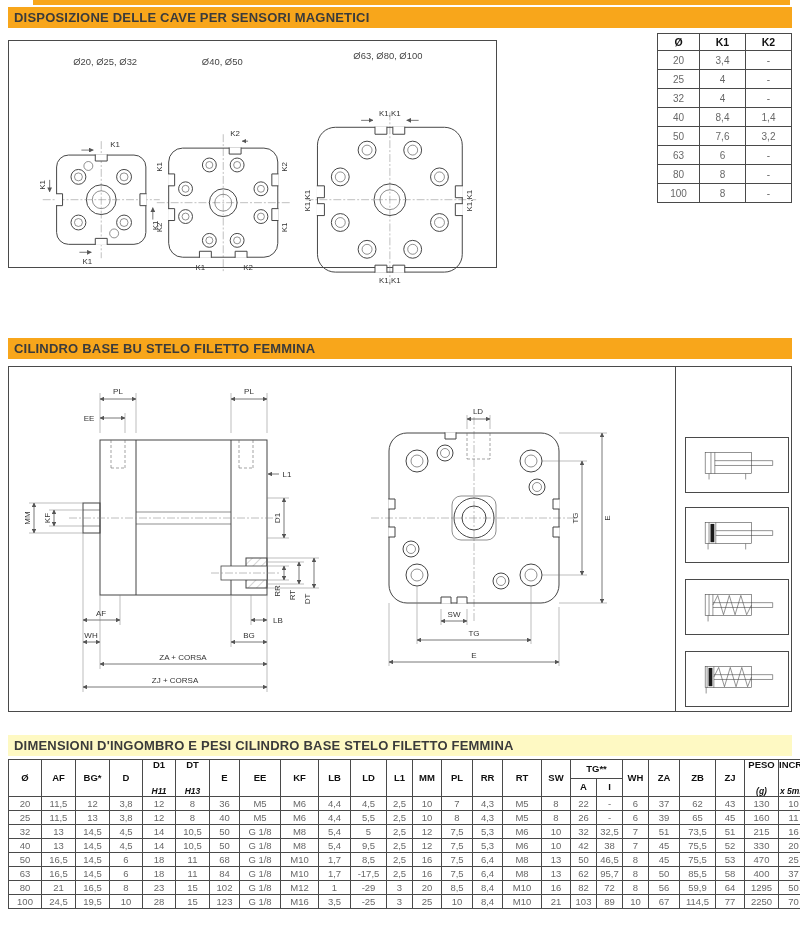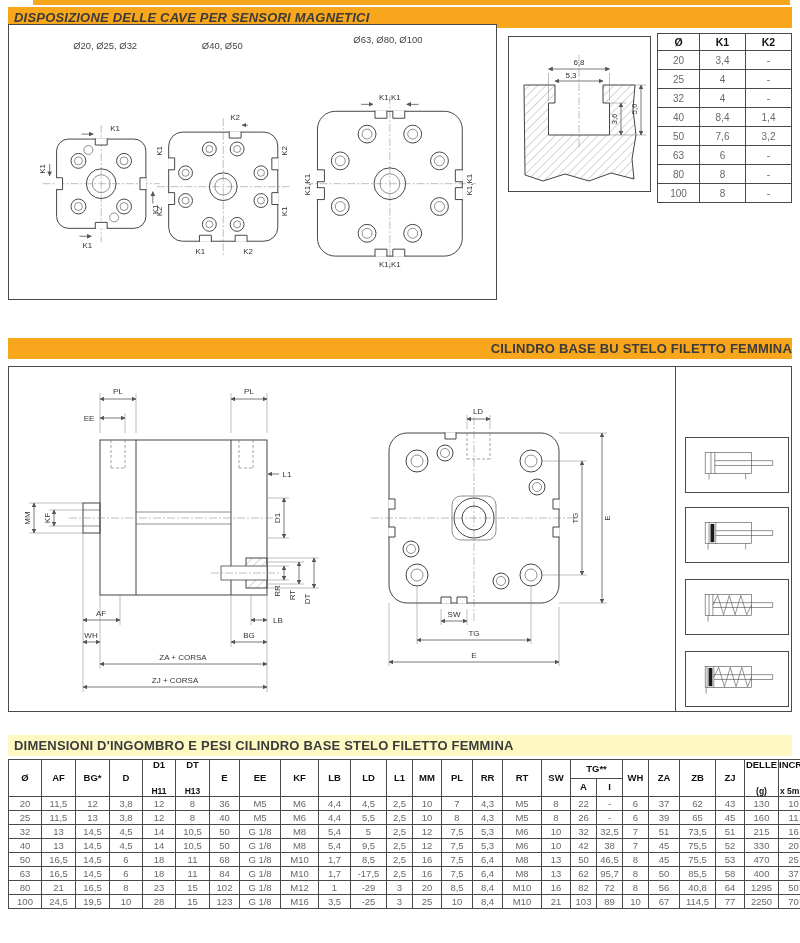--- a/index.html
+++ b/index.html
@@ -13,21 +13,21 @@
   table{border-collapse:collapse;table-layout:fixed;}
   th,td{border:1px solid #4a4a4a;text-align:center;padding:0;overflow:hidden;white-space:nowrap;}
   
   .k-table{position:absolute;left:657px;top:33px;width:134px;}
   .k-table th{height:16px;font-size:10.5px;color:#111;}
   .k-table td{height:18px;font-size:10px;color:#686868;}
   
   .dim-table{position:absolute;left:8px;top:759px;width:784px;}
   .dim-table th{font-size:9.5px;color:#111;height:14px;line-height:10px;}
   .dim-table td{height:13px;font-size:9.5px;color:#686868;}
-  .sub{display:block;font-size:8.5px;margin-top:16px;}
+  .sub{display:block;font-style:italic;font-size:8.5px;margin-top:16px;}
   .notes{position:absolute;left:10px;top:894px;font-size:10px;color:#333;line-height:13px;}
   .notes .ind{padding-left:17px;}
   
   svg text{font-family:"Liberation Sans",sans-serif;text-anchor:middle;fill:#333;}
   .cap{font-size:9.5px;fill:#444;}
   .dim{font-size:8px;}
   .dl{stroke:#454545;stroke-width:1;fill:none;}
   .dt{stroke:#454545;stroke-width:.6;fill:none;}
   .cl{stroke:#8a8a8a;stroke-width:.55;stroke-dasharray:8 2 2 2;fill:none;}
   .dsh{stroke:#666;stroke-width:.6;stroke-dasharray:3 2;fill:none;}
@@ -49,23 +49,23 @@
         <path d="M0,0 L10,5 L0,10 z" fill="#555"></path>
       </marker>
       <pattern id="hatch" width="6" height="6" patternTransform="rotate(45)" patternUnits="userSpaceOnUse">
         <line x1="0" y1="0" x2="0" y2="6" stroke="#8a8a8a" stroke-width="0.7"></line>
       </pattern>
     </defs>
   </svg>
 
   <div class="top-strip" style="background: rgb(248, 166, 27);"></div>
 
-  <div class="bar" style="top: 7px; background: rgb(248, 166, 27); font-style: italic;">DISPOSIZIONE DELLE CAVE PER SENSORI MAGNETICI</div>
-
-  <div class="box" style="left:8px;top:24px;width:489px;height:276px">
+  <div class="bar" style="top: 7px; background: rgb(248, 166, 27);">DISPOSIZIONE DELLE CAVE PER SENSORI MAGNETICI</div>
+
+  <div class="box" style="left:8px;top:40px;width:489px;height:228px">
     <svg viewBox="0 0 489 246" width="487" height="244">
       <text class="cap" x="96" y="24">Ø20, Ø25, Ø32</text>
       <text class="cap" x="214" y="24">Ø40, Ø50</text>
       <text class="cap" x="381" y="18">Ø63, Ø80, Ø100</text>
 
       <g>
         <line class="cl" x1="33" y1="160" x2="151" y2="160"></line>
         <line class="cl" x1="92" y1="101" x2="92" y2="219"></line>
         <rect class="dl" x="47" y="115" width="90" height="90" rx="12"></rect>
         <path class="slot" d="M86,114.4 L86,121 L98,121 L98,114.4"></path>
@@ -166,41 +166,20 @@
         <line class="dm1" x1="354" y1="80" x2="366" y2="80"></line>
         <line class="dm1" x1="412" y1="80" x2="400" y2="80"></line>
         <text class="dim" x="383" y="76">K1,K1</text>
         <text class="dim" transform="rotate(-90 302 161)" x="302" y="161">K1,K1</text>
         <text class="dim" transform="rotate(-90 466 161)" x="466" y="161">K1,K1</text>
         <text class="dim" x="383" y="244">K1,K1</text>
       </g>
     </svg>
   </div>
 
-  <div class="box" style="left:508px;top:36px;width:143px;height:156px">
-    <svg viewBox="0 0 141 154" width="141" height="154">
-      <line class="cl" x1="70" y1="18" x2="70" y2="112"></line>
-      <path d="M15,48 L46,48 L46,66 L39.5,66 L39.5,98 L100.5,98 L100.5,66 L94,66 L94,48 L126,48
-               L124,72 L127,98 L123,122 L125,142
-               L102,136 L80,144 L56,137 L34,144 L16,138 Z" fill="url(#hatch)" stroke="#454545" stroke-width="1"></path>
-      <line class="ext" x1="39.5" y1="36" x2="39.5" y2="64"></line>
-      <line class="ext" x1="100.5" y1="36" x2="100.5" y2="64"></line>
-      <line class="dml" x1="39.5" y1="32" x2="100.5" y2="32"></line>
-      <text class="dim" x="70" y="28">6,8</text>
-      <line class="dml" x1="46" y1="44" x2="94" y2="44"></line>
-      <text class="dim" x="62" y="41">5,3</text>
-      <line class="ext" x1="100.5" y1="66" x2="117" y2="66"></line>
-      <line class="ext" x1="100.5" y1="98" x2="137" y2="98"></line>
-      <line class="dml" x1="112" y1="66" x2="112" y2="98"></line>
-      <text class="dim" transform="rotate(-90 108 82)" x="108" y="82">3,6</text>
-      <line class="ext" x1="126" y1="48" x2="137" y2="48"></line>
-      <line class="dml" x1="132" y1="48" x2="132" y2="98"></line>
-      <text class="dim" transform="rotate(-90 128 72)" x="128" y="72">5,6</text>
-    </svg>
-  </div>
 
   <table class="k-table">
     <colgroup>
         <col style="width:42px">
         <col style="width:46px">
         <col style="width:46px">
       </colgroup>
     <thead>
       <tr>
         <th>Ø</th>
@@ -245,21 +224,21 @@
           <td>-</td>
         </tr>
         <tr>
           <td>100</td>
           <td>8</td>
           <td>-</td>
         </tr>
       </tbody>
   </table>
 
-  <div class="bar" style="top: 338px; background: rgb(248, 166, 27); text-align: right;">CILINDRO BASE BU STELO FILETTO FEMMINA</div>
+  <div class="bar" style="top: 338px; background: rgb(248, 166, 27);">CILINDRO BASE BU STELO FILETTO FEMMINA</div>
 
   <div class="box" style="left:8px;top:366px;width:784px;height:346px">
 
     <svg viewBox="0 0 330 330" width="330" height="330" style="position:absolute;left:12px;top:6px">
       <g>
         <rect class="dl" x="79" y="67" width="167" height="155"></rect>
         <line class="dl" x1="115" y1="67" x2="115" y2="222"></line>
         <line class="dl" x1="210" y1="67" x2="210" y2="222"></line>
         <line class="dsh" x1="90" y1="67" x2="90" y2="95"></line>
         <line class="dsh" x1="104" y1="67" x2="104" y2="95"></line>
@@ -496,21 +475,21 @@
         <th rowspan="2">MM</th>
         <th rowspan="2">PL</th>
         <th rowspan="2">RR</th>
         <th rowspan="2">RT</th>
         <th rowspan="2">SW</th>
         <th colspan="2">TG**</th>
         <th rowspan="2">WH</th>
         <th rowspan="2">ZA</th>
         <th rowspan="2">ZB</th>
         <th rowspan="2">ZJ</th>
-        <th rowspan="2"><span>DELLE</span><span class="sub">(g)</span></th>
+        <th rowspan="2"><span>PESO</span><span class="sub">(g)</span></th>
         <th rowspan="2"><span>INCR.(g)</span><span class="sub">x 5mm</span></th>
       </tr>
       <tr>
         <th>A</th>
         <th>I</th>
       </tr>
     </thead>
     <tbody>
         <tr>
           <td>20</td>
@@ -689,21 +668,21 @@
           <td>3</td>
           <td>20</td>
           <td>8,5</td>
           <td>8,4</td>
           <td>M10</td>
           <td>16</td>
           <td>82</td>
           <td>72</td>
           <td>8</td>
           <td>56</td>
-          <td>40,8</td>
+          <td>59,9</td>
           <td>64</td>
           <td>1295</td>
           <td>50</td>
         </tr>
         <tr>
           <td>100</td>
           <td>24,5</td>
           <td>19,5</td>
           <td>10</td>
           <td>28</td>

